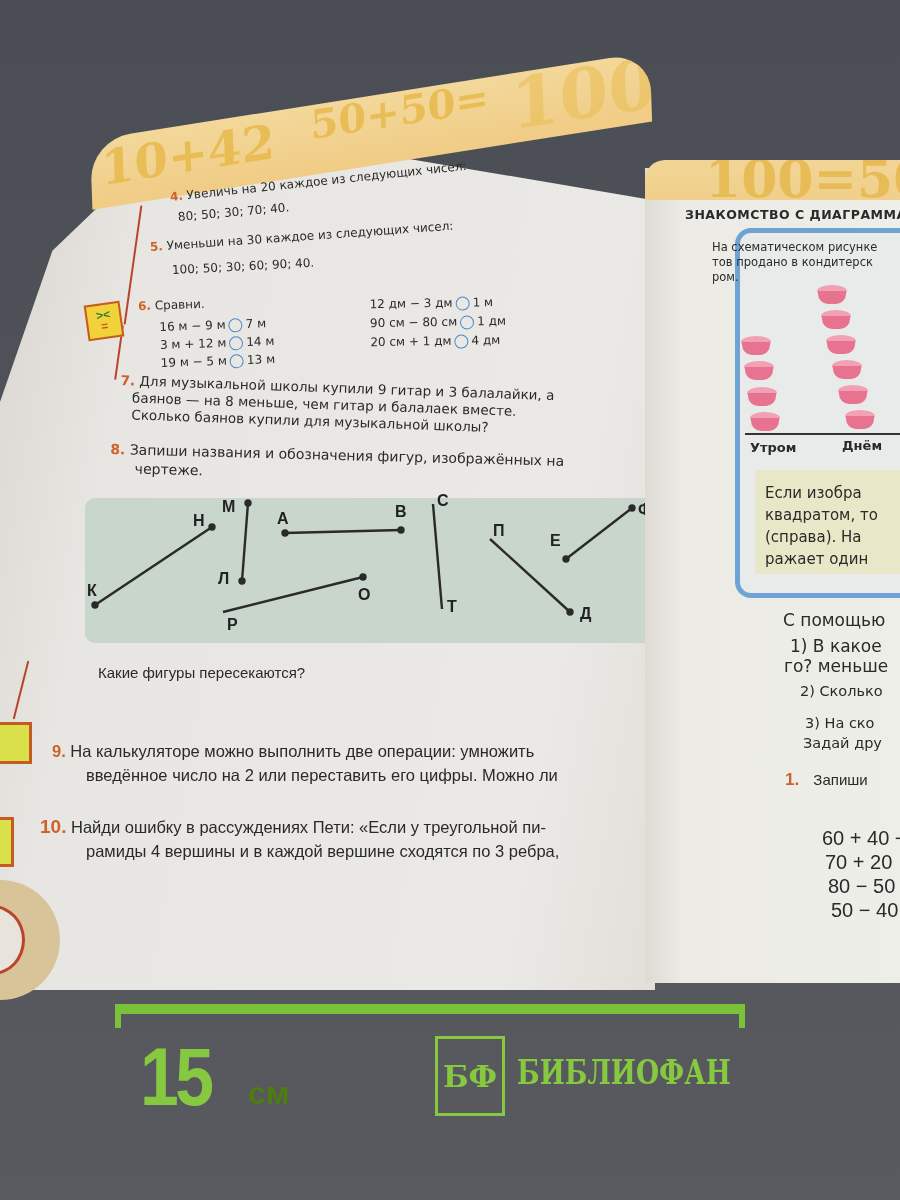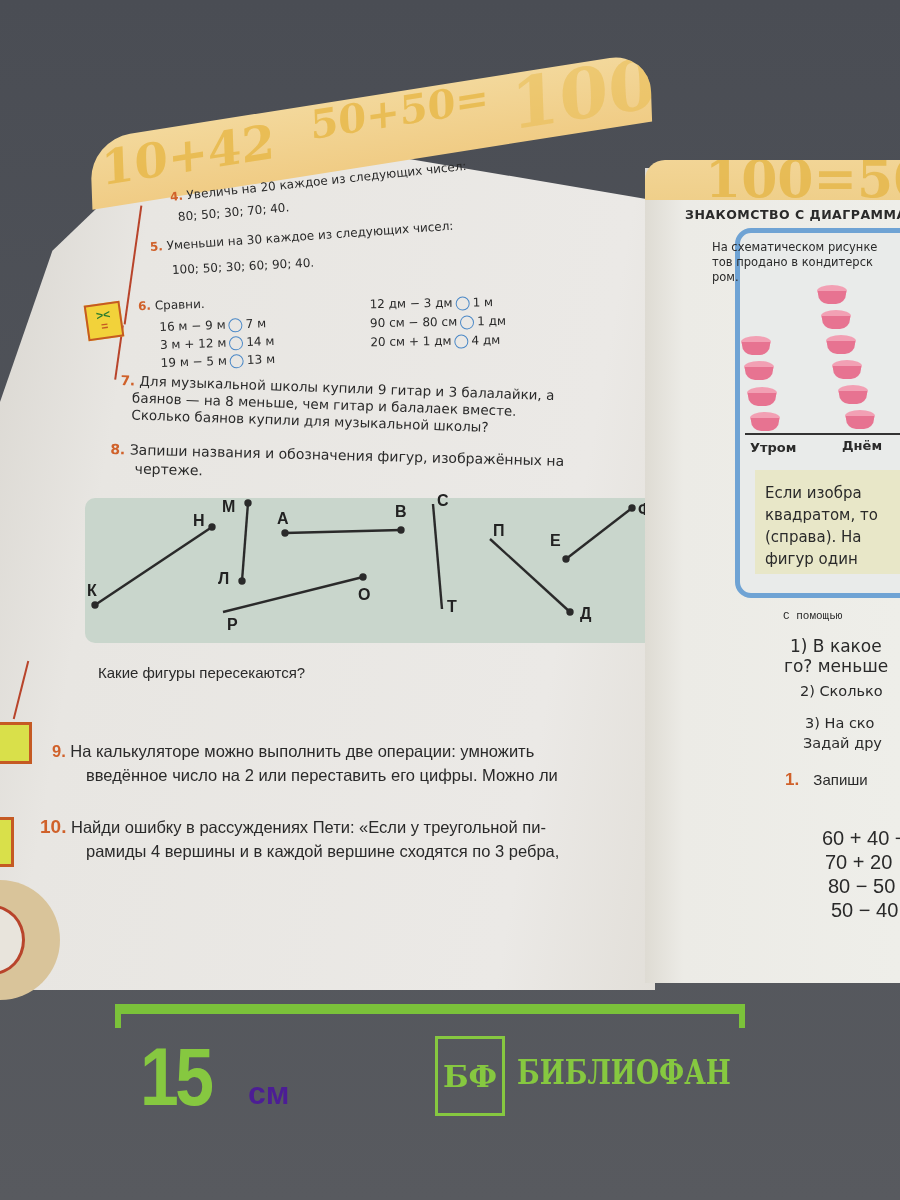--- a/index.html
+++ b/index.html
@@ -100,21 +100,21 @@
     position: absolute; left: 115px; top: 1004px; width: 630px; height: 24px;
     border: 6px solid #7bc23a; border-bottom: none; background: transparent;
   }
   .ruler-fill { position: absolute; left: 115px; top: 1004px; width: 630px; height: 10px; background: #7bc23a; }
   .ruler-num {
     position: absolute; left: 140px; top: 1030px; color: #86c840;
     font-family: "Liberation Sans", sans-serif; font-weight: bold; font-size: 82px;
     letter-spacing: -4px; transform: scaleX(.85); transform-origin: left;
   }
   .ruler-unit {
-    position: absolute; left: 248px; top: 1075px; color: #4c1d95;
+    position: absolute; left: 248px; top: 1075px; color: #4d7c0f;
     font-family: "Liberation Sans", sans-serif; font-weight: bold; font-size: 32px;
   }
   .logo-book {
     position: absolute; left: 435px; top: 1036px; width: 70px; height: 80px;
     border: 3px solid #86c840; display: flex; align-items: center; justify-content: center;
   }
   .logo-book span {
     color: #86c840; font-family: "DejaVu Serif", serif; font-weight: bold; font-size: 30px;
   }
   .logo-text {
@@ -288,24 +288,24 @@
   </div>
 <div class="axis-line"></div>
 <div class="t" style="left:750px; top:440px; font-size:13px; font-weight:bold;">Утром</div>
 <div class="t" style="left:842px; top:438px; font-size:13px; font-weight:bold;">Днём</div>
 
 <div class="note-box"></div>
 <div class="t" style="left:765px; top:482px; font-size:15px; line-height:22px;">
   <div>Если изобра</div>
   <div>квадратом, то</div>
   <div>(справа). На</div>
-  <div>фигур один</div>
-</div>
-
-<div class="t" style="left:783px; top:610px; font-size:11px;font-family:Liberation Mono, monospace;">С помощью</div>
+  <div>ражает один</div>
+</div>
+
+<div class="t" style="left:783px; top:610px; font-size:17px;">С помощью</div>
 <div class="t" style="left:790px; top:636px; font-size:17px; line-height:20px;">
   <div>1) В какое</div>
   <div style="margin-left:-6px;">го? меньше</div>
 </div>
 <div class="t" style="left:800px; top:683px; font-size:14.5px;">2) Сколько</div>
 <div class="t" style="left:805px; top:713px; font-size:14.5px; line-height:20px;">
   <div>3) На ско</div>
   <div style="margin-left:-2px;">Задай дру</div>
 </div>
 

